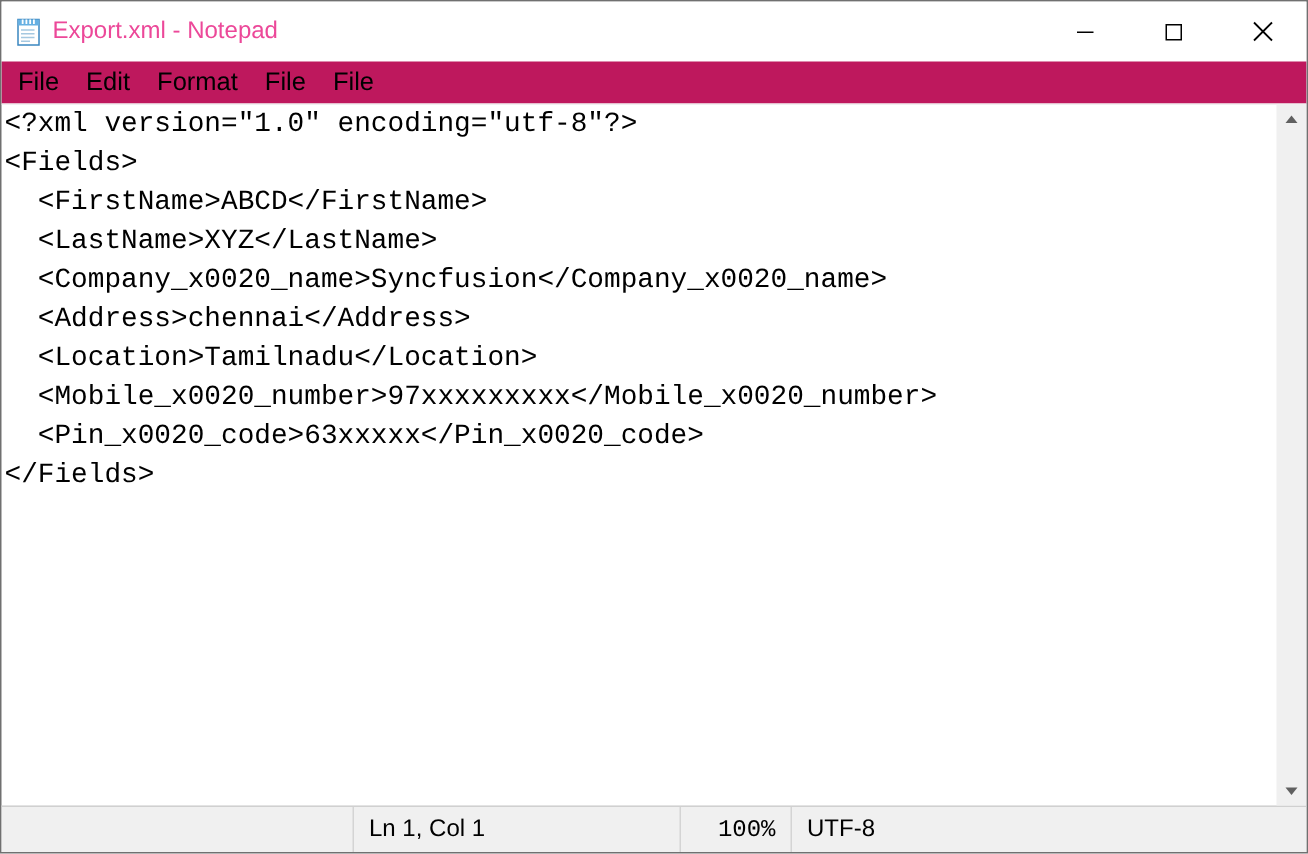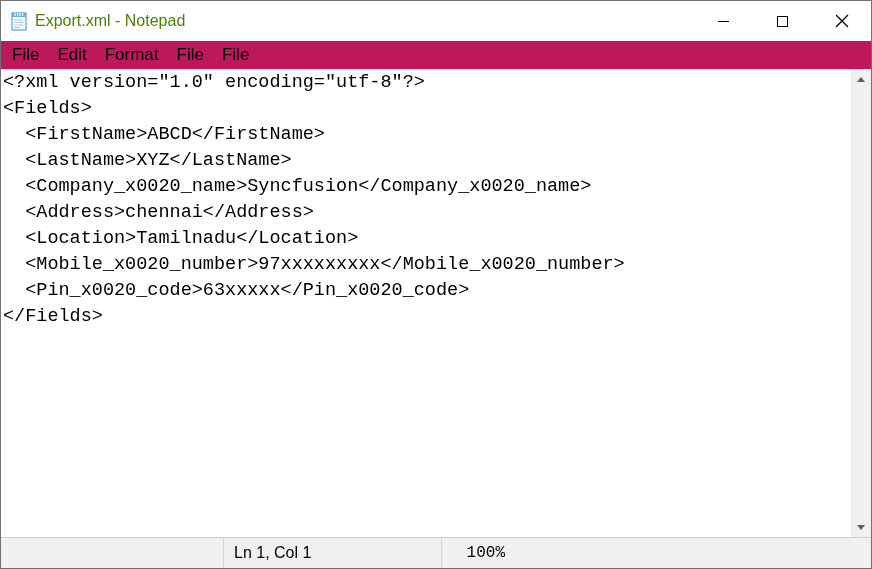--- a/index.html
+++ b/index.html
@@ -25,21 +25,21 @@
     .title-bar-icon {
       width: 20px;
       height: 20px;
       margin-right: 6px;
       display: flex;
       align-items: center;
       justify-content: center;
     }
     .title-bar-text {
       font-size: 16px;
-      color: #4d7c0f;
+      color: #ec4899;
       flex: 1;
     }
     .window-controls {
       display: flex;
       height: 100%;
     }
     .window-control {
       width: 59px;
       height: 40px;
       display: flex;
@@ -109,20 +109,21 @@
       height: 100%;
       display: flex;
       align-items: center;
     }
     .status-cell.first {
       border-left: none;
       width: 222px;
     }
     .status-cell.pos {
       width: 218px;
+      margin-left: 12px;
     }
     .status-cell.zoom {
       width: 74px;
       justify-content: flex-end;
       font-family: Liberation Mono, monospace;
     }
     .status-cell.eol {
       width: 176px;
     }
     .status-cell.enc {
@@ -199,13 +200,14 @@
           <path d="M5 8 L9 3 L1 3 Z"></path>
         </svg>
     </div>
   </div>
 </div>
 
 <div class="status-bar">
   <div class="status-cell first"></div>
   <div class="status-cell pos">Ln 1, Col 1</div>
   <div class="status-cell zoom">100%</div>
+  <div class="status-cell enc">UTF-8</div>
 </div>
 
 </body></html>

